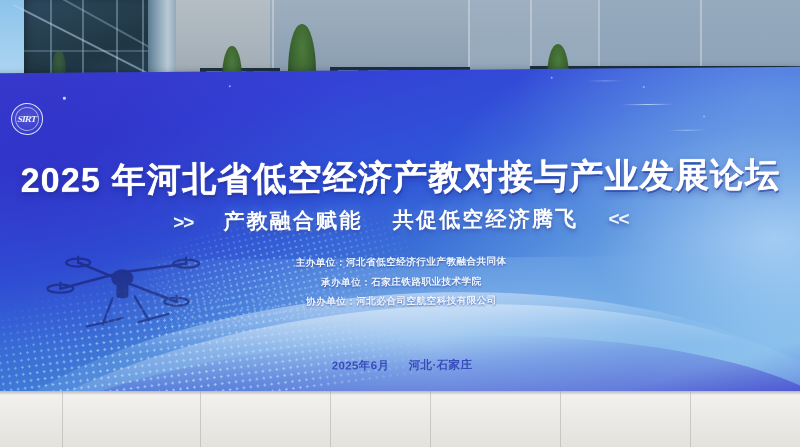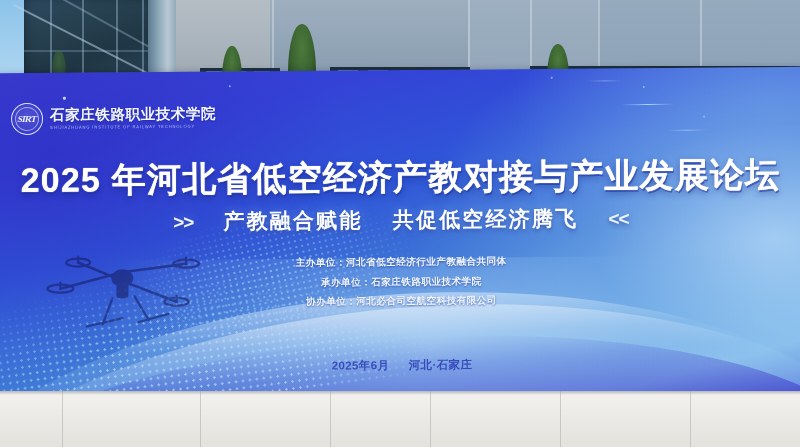--- a/index.html
+++ b/index.html
@@ -465,24 +465,20 @@
         <path d="M90 56 L104 80"></path>
         <path d="M42 86 L78 78"></path>
         <path d="M94 82 L124 74"></path>
       </g>
     </svg>
 
     <div class="logo-row">
       <div class="crest">
         <span class="crest-mark">SIRT</span>
       </div>
-      <div class="logo-texts">
-        <span class="logo-cn">石家庄铁路职业技术学院</span>
-        <span class="logo-en">SHIJIAZHUANG INSTITUTE OF RAILWAY TECHNOLOGY</span>
-      </div>
     </div>
 
     <div class="title-main">2025 年河北省低空经济产教对接与产业发展论坛</div>
 
     <div class="title-sub">
       <span class="chev">&gt;&gt;</span>
       <span class="gap"></span>
       <span>产教融合赋能</span>
       <span class="gap"></span>
       <span>共促低空经济腾飞</span>

